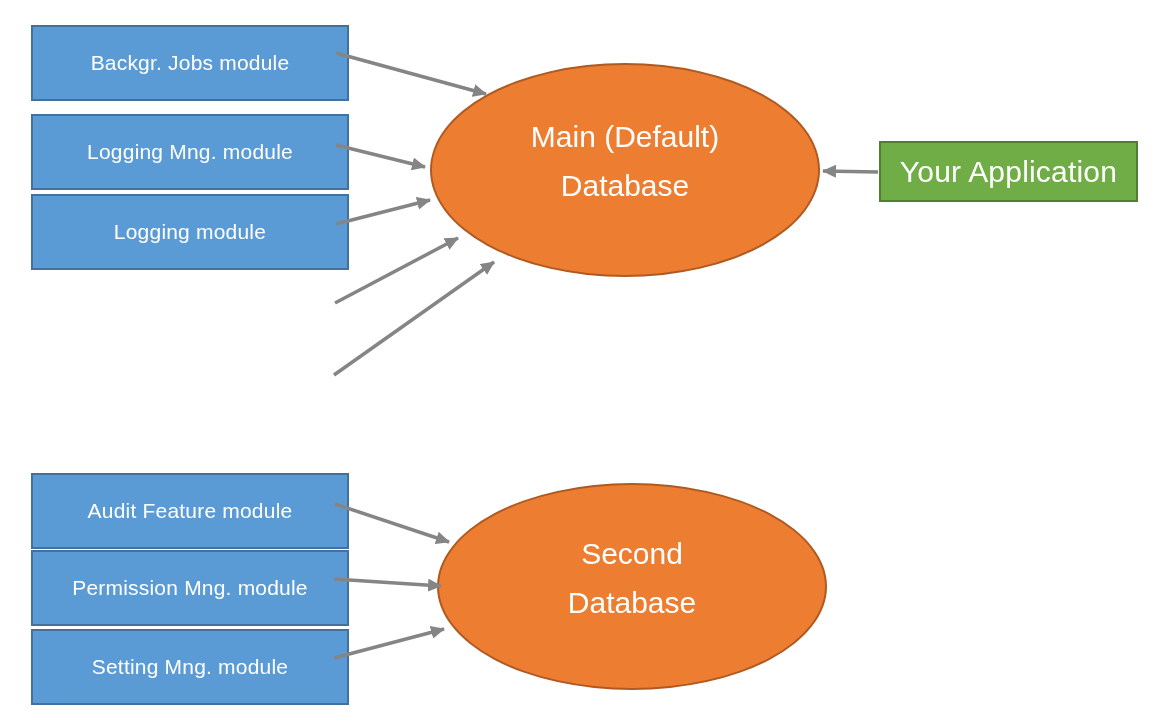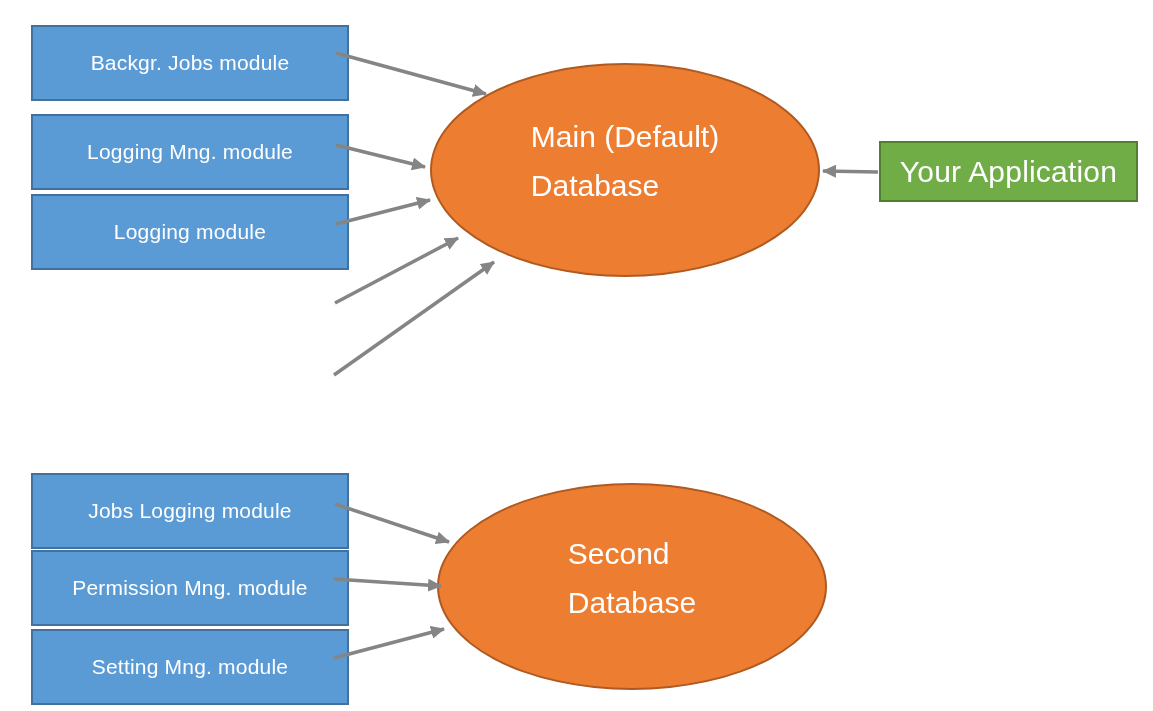--- a/index.html
+++ b/index.html
@@ -23,21 +23,21 @@
     color:var(--node-text,#fff); font-size:21px; letter-spacing:0.2px;margin-left:15px;
   }
   .db-ellipse{
     position:absolute; border-radius:50%;
     background:var(--database-fill,#ED7D31);
     border:2px solid var(--database-border,#AE5A21);
     box-sizing:border-box;
     display:flex; align-items:center; justify-content:center;
     color:var(--node-text,#fff);
   }
-  .db-label{ font-size:30px; line-height:49px; transform:translateY(-9px); }
+  .db-label{ text-align:center; font-size:30px; line-height:49px; transform:translateY(-9px); }
   .app-box{
     position:absolute; left:879px; top:141px; width:259px; height:61px;
     background:var(--app-fill,#70AD47);
     border:2px solid var(--app-border,#507E32);
     box-sizing:border-box;
     display:flex; align-items:center; justify-content:center;
     color:var(--node-text,#fff); font-size:30px; letter-spacing:0.2px;
   }
   svg.arrows{ position:absolute; left:0; top:0; pointer-events:none; }
   svg.arrows line{ stroke:var(--arrow,#858585); stroke-width:3.5; }
@@ -52,21 +52,21 @@
     <span>Backgr. Jobs module</span>
   </div>
   <div class="module-box" style="top:114px">
     <span>Logging Mng. module</span>
   </div>
   <div class="module-box" style="top:194px">
     <span>Logging module</span>
   </div>
 
   <div class="module-box" style="top:473px">
-    <span>Jobs Logging module</span>
+    <span>Audit Feature module</span>
   </div>
   <div class="module-box" style="top:550px">
     <span>Permission Mng. module</span>
   </div>
   <div class="module-box" style="top:629px">
     <span>Setting Mng. module</span>
   </div>
 
   <div class="db-ellipse" style="left:430px; top:63px; width:390px; height:214px;">
     <div class="db-label">

